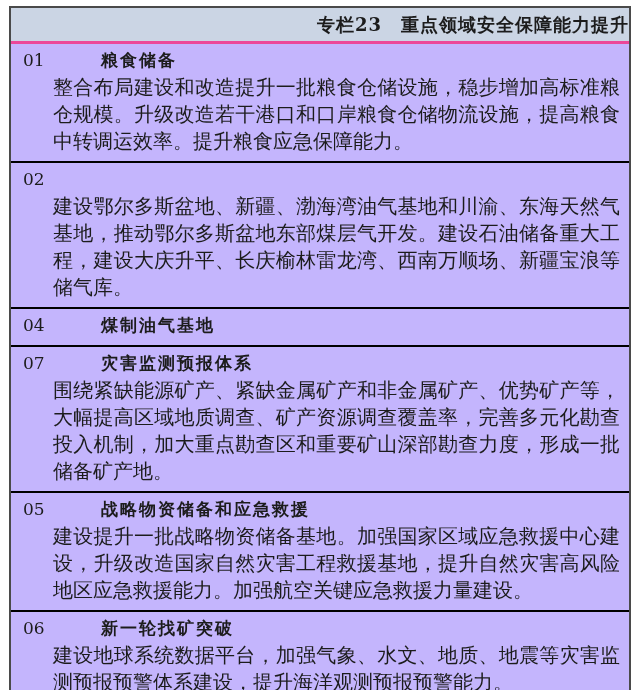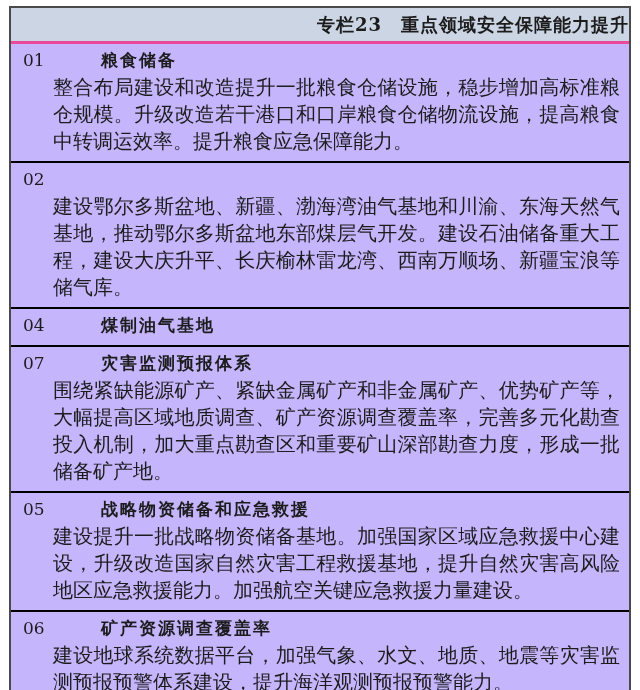--- a/index.html
+++ b/index.html
@@ -96,17 +96,17 @@
     <div class="section-head">
       <span class="num">05</span>
       <span class="heading">战略物资储备和应急救援</span>
     </div>
     <div class="section-body">建设提升一批战略物资储备基地。加强国家区域应急救援中心建设，升级改造国家自然灾害工程救援基地，提升自然灾害高风险地区应急救援能力。加强航空关键应急救援力量建设。</div>
   </div>
 
   <div class="section">
     <div class="section-head">
       <span class="num">06</span>
-      <span class="heading">矿产资源调查覆盖率</span>
+      <span class="heading">新一轮找矿突破</span>
     </div>
     <div class="section-body">建设地球系统数据平台，加强气象、水文、地质、地震等灾害监测预报预警体系建设，提升海洋观测预报预警能力。</div>
   </div>
 </div>
 
 </body></html>

